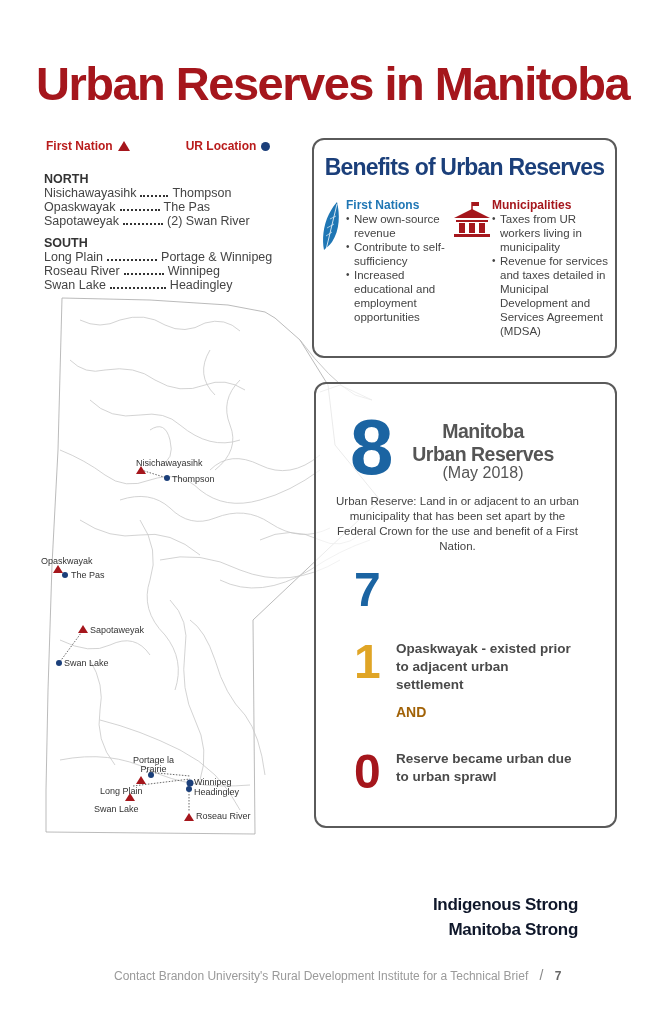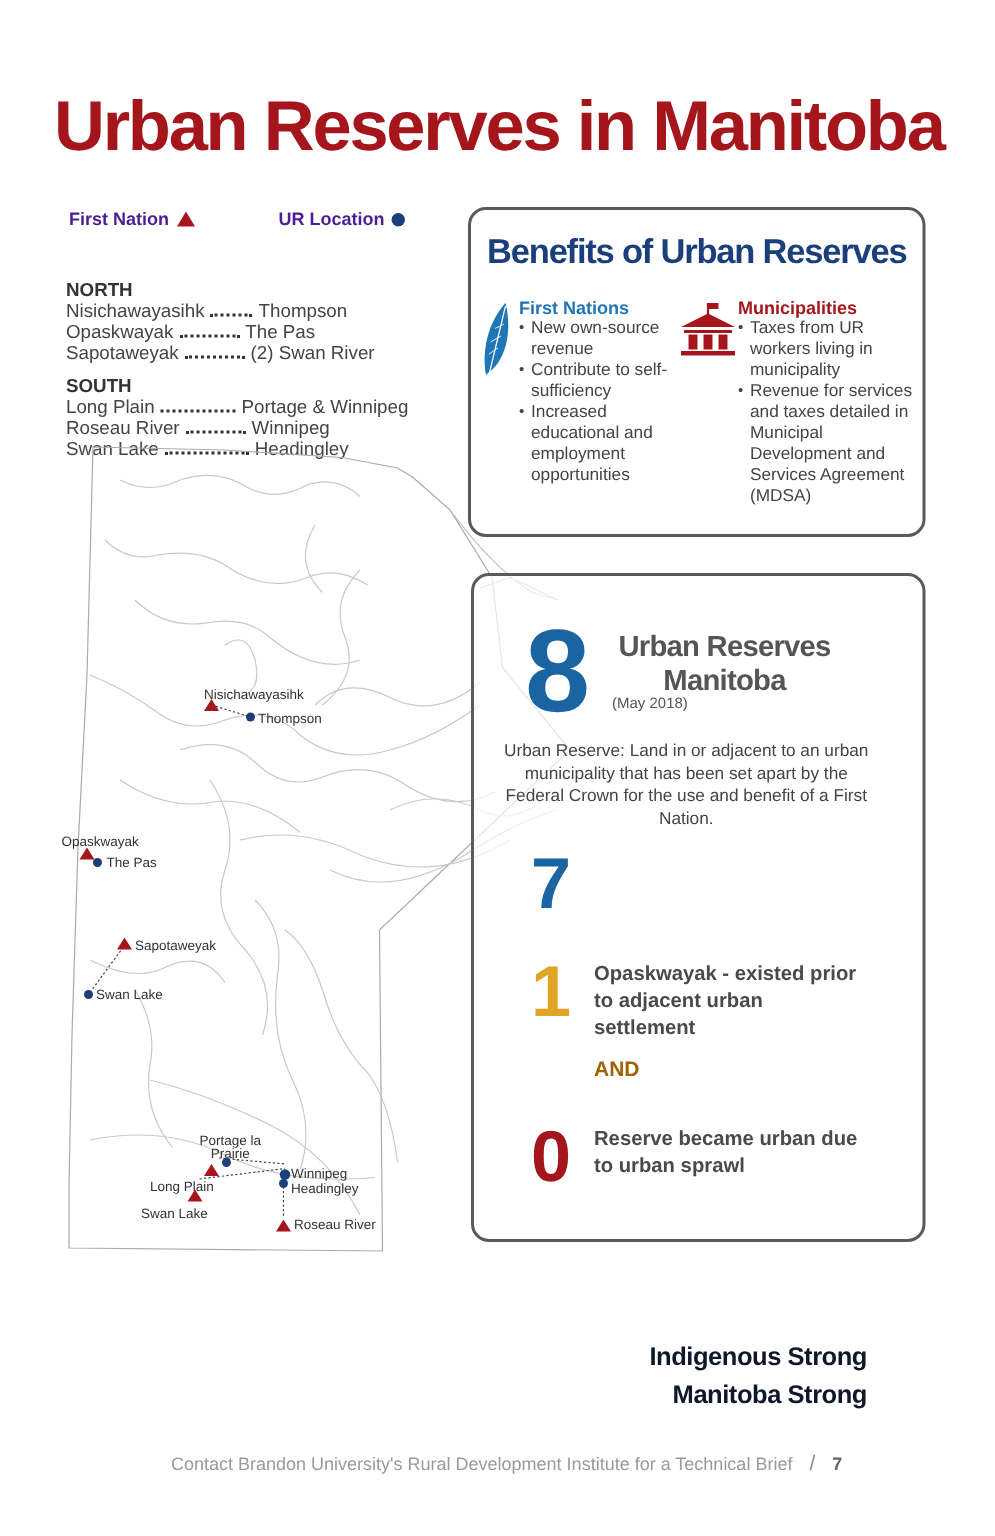--- a/index.html
+++ b/index.html
@@ -1,24 +1,24 @@
 <!DOCTYPE html>
 <html><head>
 <meta charset="utf-8">
 <style>
   * { margin: 0; padding: 0; box-sizing: border-box; }
   body { width: 663px; height: 1024px; background: #ffffff; position: relative; overflow: hidden; font-family: "Liberation Sans", sans-serif; color: #4a4a4a; }
   .title { position: absolute; left: 36px; top: 56px; font-size: 47px; font-weight: bold; color: #a5161c; letter-spacing: -1.5px; white-space: nowrap; }
-  .legend { position: absolute; left: 46px; top: 139px; font-size: 12px; font-weight: bold; color: #4c1d95; display: flex; gap: 40px; }
+  .legend { position: absolute; left: 46px; top: 139px; font-size: 12px; font-weight: bold; color: #b91c1c; display: flex; gap: 40px; }
   .legend span { display: inline-flex; align-items: center; gap: 5px; }
   .tri { width: 0; height: 0; border-left: 6px solid transparent; border-right: 6px solid transparent; border-bottom: 10px solid #a5161c; display: inline-block; }
   .dot { width: 9px; height: 9px; border-radius: 50%; background: #1b3f7a; display: inline-block; }
   .pairs { position: absolute; left: 44px; top: 172px; font-size: 12.5px; color: #444; }
   .pairs h4 { font-size: 12.5px; font-weight: bold; margin-top: 8px; color: #333; }
-  .pairs h4:first-child { margin-top: 14px; }
+  .pairs h4:first-child { margin-top: 0; }
   .pair { display: flex; align-items: baseline; line-height: 14px; white-space: nowrap; }
   .pair .fn { display: inline-block; }
   .pair .dots { display: inline-block; flex: 0 0 auto; border-bottom: 2px dotted #333; margin: 0 4px 3px 4px; height: 1px; }
   .map { position: absolute; left: 0; top: 270px; }
   .box { position: absolute; border: 2px solid #5a5a5a; border-radius: 12px; background: rgba(255,255,255,0.9); }
   .benefits { left: 312px; top: 138px; width: 305px; height: 220px; }
   .benefits h2 { position: absolute; left: 0; right: 0; top: 14px; text-align: center; font-size: 23px; font-weight: bold; color: #1b3f7a; letter-spacing: -0.8px; white-space: nowrap; }
   .col { position: absolute; top: 58px; font-size: 11.5px; line-height: 14px; color: #444; }
   .col h3 { font-size: 12px; font-weight: bold; margin-bottom: 0; }
   .col ul { list-style: none; }
@@ -26,21 +26,21 @@
   .col li::before { content: "•"; position: absolute; left: 0; top: 0; font-size: 10px; }
   .fn-col { left: 32px; width: 110px; }
   .fn-col h3 { color: #1f76b4; }
   .mu-col { left: 178px; width: 125px; }
   .mu-col h3 { color: #a5161c; }
   .feather { position: absolute; left: 6px; top: 60px; }
   .building { position: absolute; left: 138px; top: 60px; }
   .stats { left: 314px; top: 382px; width: 303px; height: 446px; background: rgba(255,255,255,0.7); }
   .big8 { position: absolute; left: 34px; top: 24px; font-size: 78px; font-weight: bold; color: #1b64a2; line-height: 78px; }
   .mb-title { position: absolute; left: 92px; top: 36px; width: 150px; text-align: center; font-size: 19.5px; font-weight: bold; color: #555; line-height: 23px; letter-spacing: -0.5px; }
-  .mb-date { position: absolute; left: 92px; top: 80px; width: 150px; font-size: 10px; color: #555; }
+  .mb-date { position: absolute; left: 92px; top: 80px; width: 150px; text-align: center; font-size: 16px; color: #555; }
   .def { position: absolute; left: 14px; right: 30px; top: 110px; text-align: center; font-size: 11.5px; line-height: 15px; color: #444; }
   .stat { position: absolute; left: 38px; display: flex; align-items: flex-start; }
   .stat .num { font-size: 48px; font-weight: bold; line-height: 44px; width: 38px; }
   .stat .txt { font-size: 13.5px; font-weight: bold; color: #4a4a4a; line-height: 18px; margin-left: 4px; width: 180px; }
   .and { position: absolute; left: 80px; top: 320px; font-size: 14px; font-weight: bold; color: #a16207; }
   .slogan { position: absolute; right: 85px; top: 892px; text-align: right; font-size: 17px; font-weight: bold; color: #0f172a; line-height: 25px; letter-spacing: -0.3px; }
   .footer { position: absolute; left: 114px; top: 967px; font-size: 12px; color: #9a9a9a; white-space: nowrap; }
   .footer .sep { margin: 0 8px; font-size: 14px; color: #888; }
   .footer .page { color: #666; font-weight: bold; }
   .mlabel { position: absolute; font-size: 9px; color: #333; white-space: nowrap; line-height: 10px; }
@@ -194,22 +194,22 @@
     <ul>
       <li>Taxes from UR workers living in municipality</li>
       <li>Revenue for services and taxes detailed in Municipal Development and Services Agreement (MDSA)</li>
     </ul>
   </div>
 </div>
 
 <div class="box stats">
   <div class="big8">8</div>
   <div class="mb-title">
+    <div>Manitoba</div>
     <div>Urban Reserves</div>
-    <div>Manitoba</div>
   </div>
   <div class="mb-date">(May 2018)</div>
   <div class="def">Urban Reserve: Land in or adjacent to an urban municipality that has been set apart by the Federal Crown for the use and benefit of a First Nation.</div>
 
   <div class="stat" style="top:184px">
     <div class="num" style="color:#1b64a2">7</div>
   </div>
   <div class="stat" style="top:256px">
     <div class="num" style="color:#e0a526">1</div>
     <div class="txt">Opaskwayak - existed prior to adjacent urban settlement</div>

